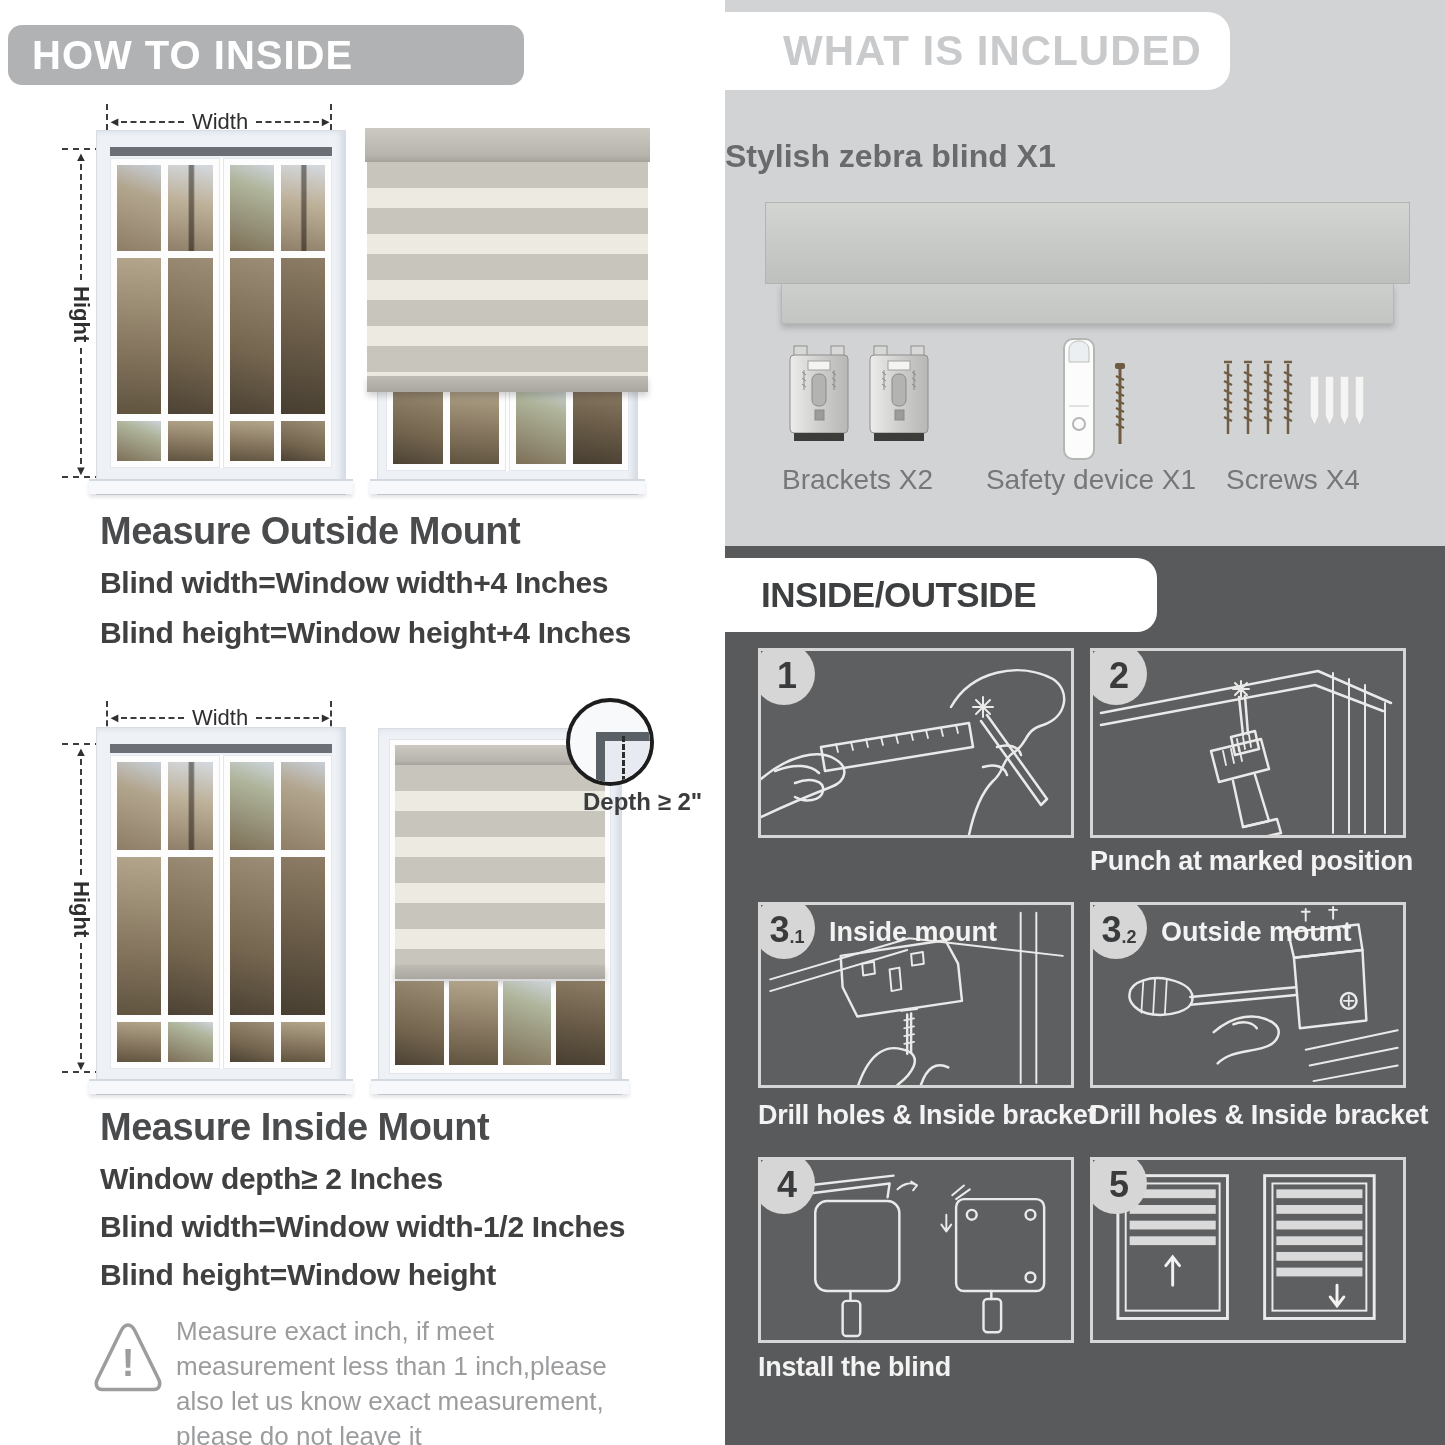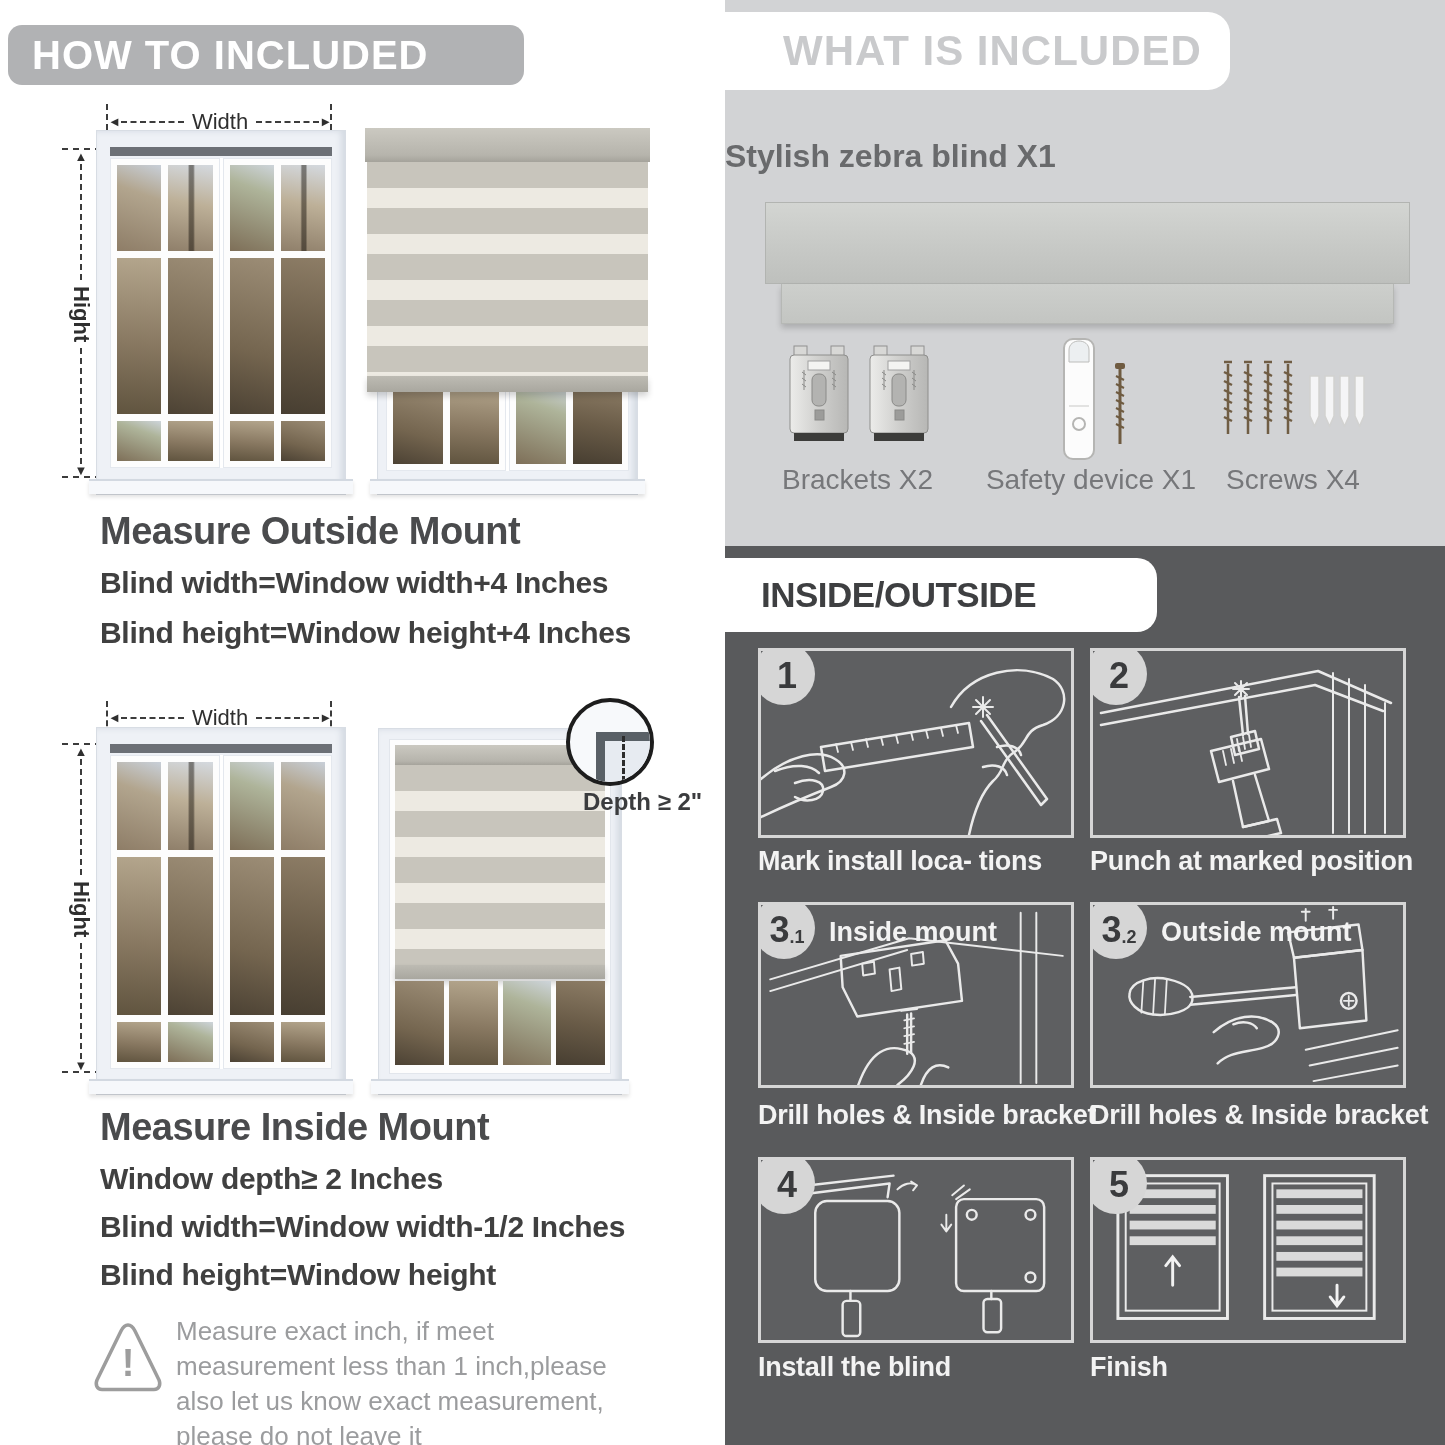--- a/index.html
+++ b/index.html
@@ -88,21 +88,21 @@
   .scap{position:absolute;width:340px;font-size:27px;font-weight:bold;color:#f3f3f3;
     letter-spacing:-0.3px;white-space:nowrap;}
   .sart{position:absolute;left:0;top:0;width:100%;height:100%;}
 </style>
 </head>
 <body>
 
 <div class="page">
 
   <div class="abs banner-left">
-    <span>HOW TO INCLUDED</span>
+    <span>HOW TO INSIDE</span>
   </div>
 
   <div class="abs vtick" style="left:106px;top:104px;height:56px;"></div>
   <div class="abs vtick" style="left:330px;top:104px;height:56px;"></div>
   <div class="abs dim-w" style="left:108px;top:112px;width:224px;">
     <span class="ah">◄</span>
     <span class="dash"></span>
     <span class="lbl">Width</span>
     <span class="dash"></span>
     <span class="ah">►</span>
@@ -331,21 +331,20 @@
         <path d="M226,64 L286,148 M220,70 L280,154 M286,148 L280,154"></path>
         <path d="M190,56 C210,20 258,10 292,28 C310,40 306,66 282,74 C262,80 268,92 252,102 C240,110 244,120 232,130 C222,140 214,156 208,184"></path>
         <path d="M236,96 C248,92 258,96 260,104 M222,116 C234,112 244,116 246,124"></path>
       </g>
     </svg>
     <div class="badge">
       <span class="n">1</span>
         <span class="s"></span>
     </div>
   </div>
-  <div class="abs scap" style="left:758px;top:846px;">Mark install loca- tions</div>
 
   <div class="sbox" style="left:1090px;top:648px;height:190px;">
     <svg class="sart" viewBox="0 0 310 184">
       <g stroke="#eaeaea" stroke-width="2.5" fill="none" stroke-linecap="round" stroke-linejoin="round">
         <path d="M8,62 L225,20 L298,52 M8,74 L222,34 L290,60"></path>
         <path d="M240,22 L240,182 M256,28 L256,182 M272,34 L272,182 M292,52 L292,182" stroke-width="2"></path>
         <path d="M140,38 L156,38 M148,30 L148,46 M142,32 L154,44 M154,32 L142,44" stroke-width="2"></path>
         <path d="M146,46 L150,84 M152,45 L155,83"></path>
         <path d="M138,86 L162,80 L166,98 L142,104 Z"></path>
         <path d="M144,88 L146,100 M150,86 L152,98 M156,84 L158,96" stroke-width="1.8"></path>
@@ -455,15 +454,14 @@
       <g stroke="#f2f2f2" stroke-width="3" fill="none" stroke-linecap="round">
         <path d="M78,128 L78,100 M71,108 L78,99 L85,108"></path>
         <path d="M246,128 L246,148 M239,140 L246,149 L253,140"></path>
       </g>
     </svg>
     <div class="badge">
       <span class="n">5</span>
         <span class="s"></span>
     </div>
   </div>
-  <div class="abs scap" style="left:1090px;top:1352px;">Finish</div>
 
 </div>
 
 </body></html>

